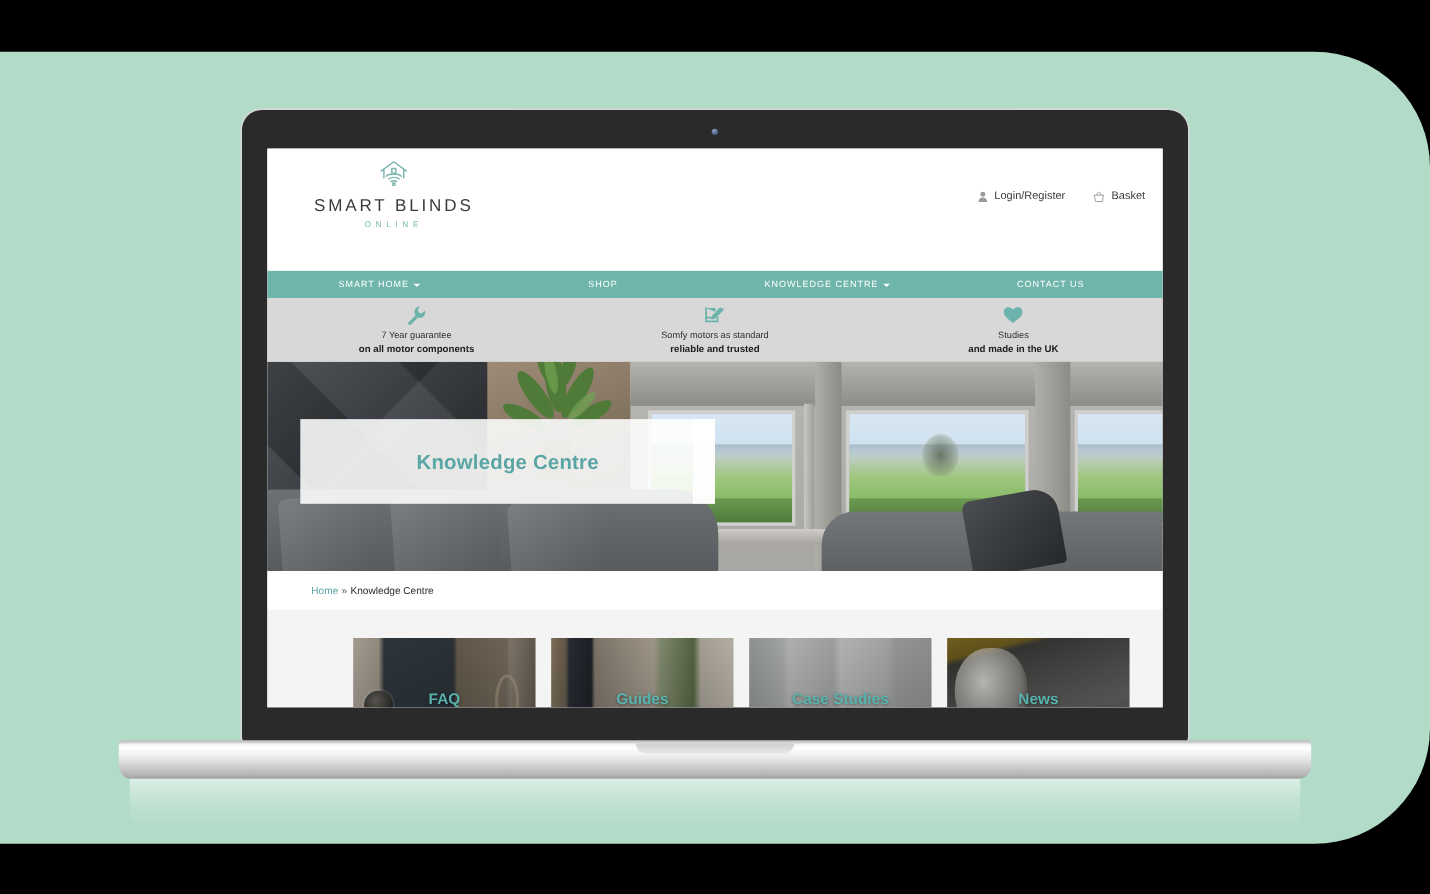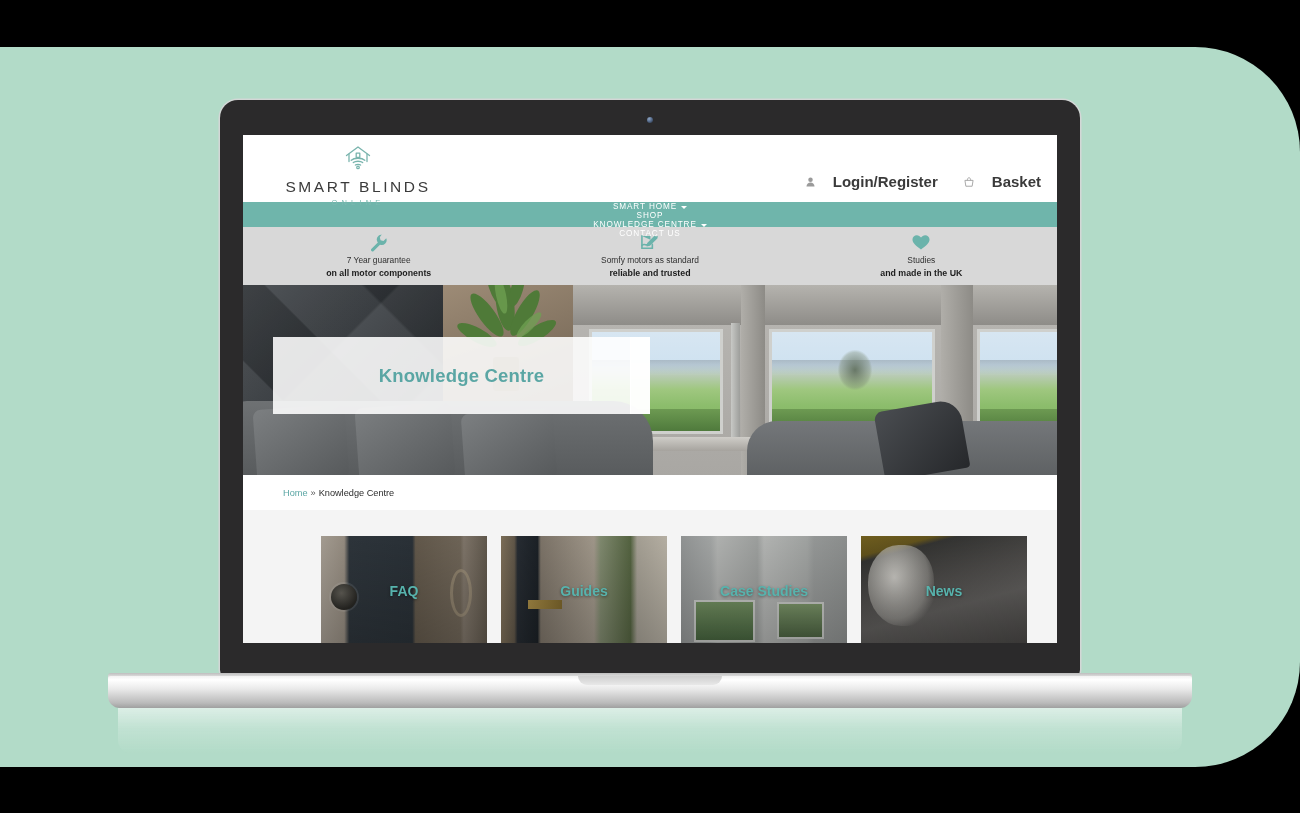--- a/index.html
+++ b/index.html
@@ -101,21 +101,21 @@
       rgba(178,219,200,0) 100%);
     border-radius: 0 0 14px 14px;
     filter: blur(.4px);
   }
 
   
 
   
   .site-header {
     position: relative;
-    height: 67px;
+    height: 111px;
     background: #fff;
   }
   .logo-wrap {
     position: absolute;
     left: 30px; top: 9px;
     width: 170px;
     text-align: center;
   }
   .logo-mark { display:block; margin: 0 auto 3px; }
   .logo-name {
@@ -137,36 +137,34 @@
   .account-links {
     position: absolute;
     right: 16px; top: 38px;
     display: flex;
     align-items: center;
     gap: 26px;
   }
   .acct {
     display: flex;
     align-items: center;
-    gap: 18px;
-    font-size: 15px;
+    gap: 6px;
+    font-size: 10px;
     color: #3a3a3a;
     cursor: pointer;
     white-space: nowrap;
-    font-weight: bold;
   }
   .acct svg { display: block; }
 
   
   .main-nav {
     display: flex;
     height: 25px;
     background: #6fb5ab;
     align-items: center;
-    flex-direction: column;
   }
   .nav-item {
     flex: 1;
     text-align: center;
     font-size: 8.2px;
     letter-spacing: .9px;
     color: #ffffff;
     cursor: pointer;
     white-space: nowrap;
     display: flex;

